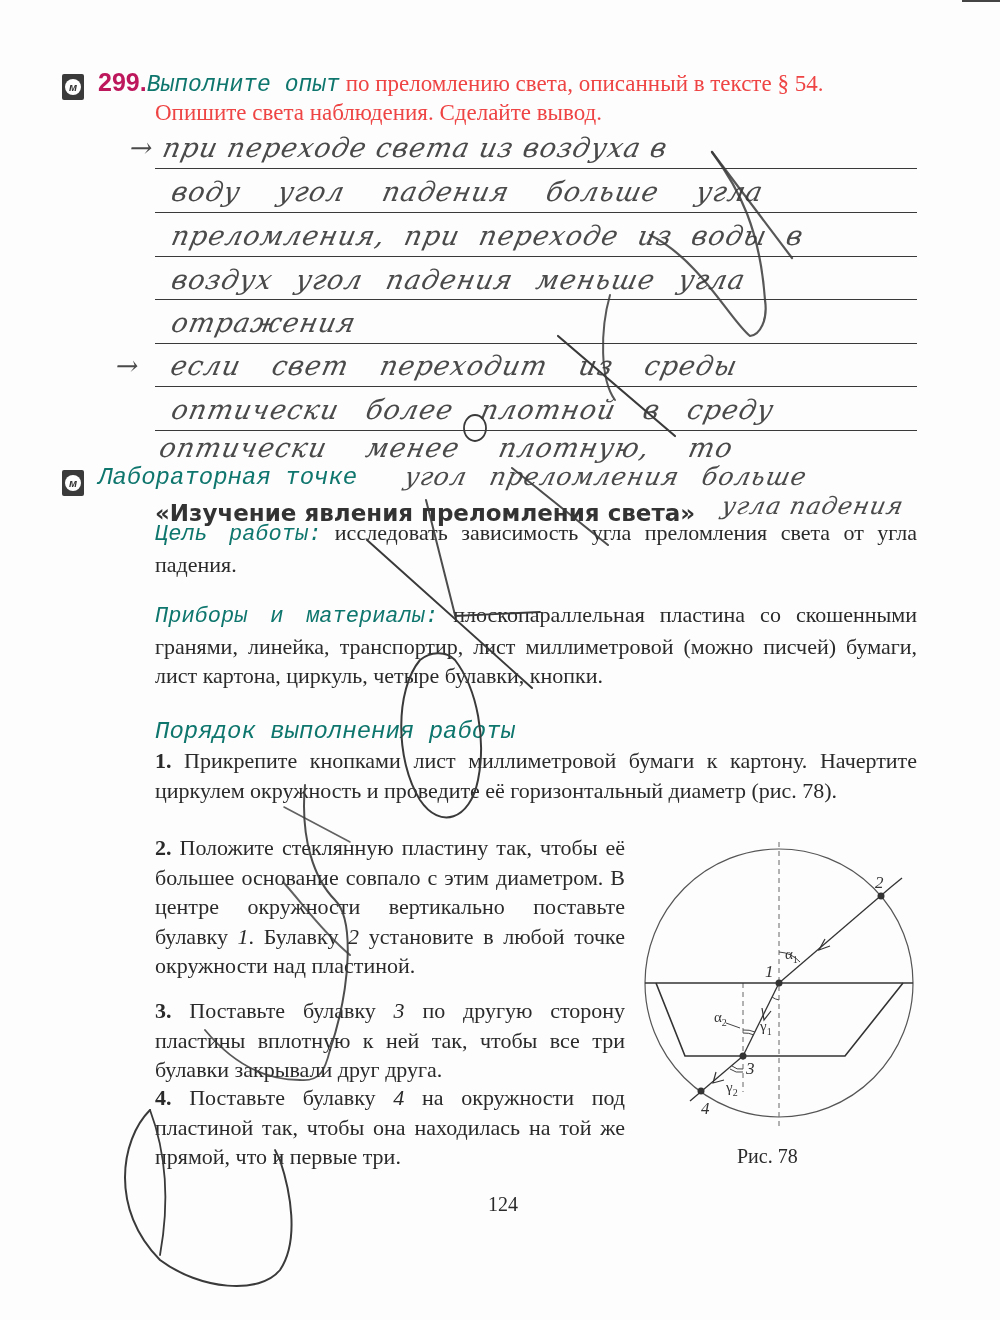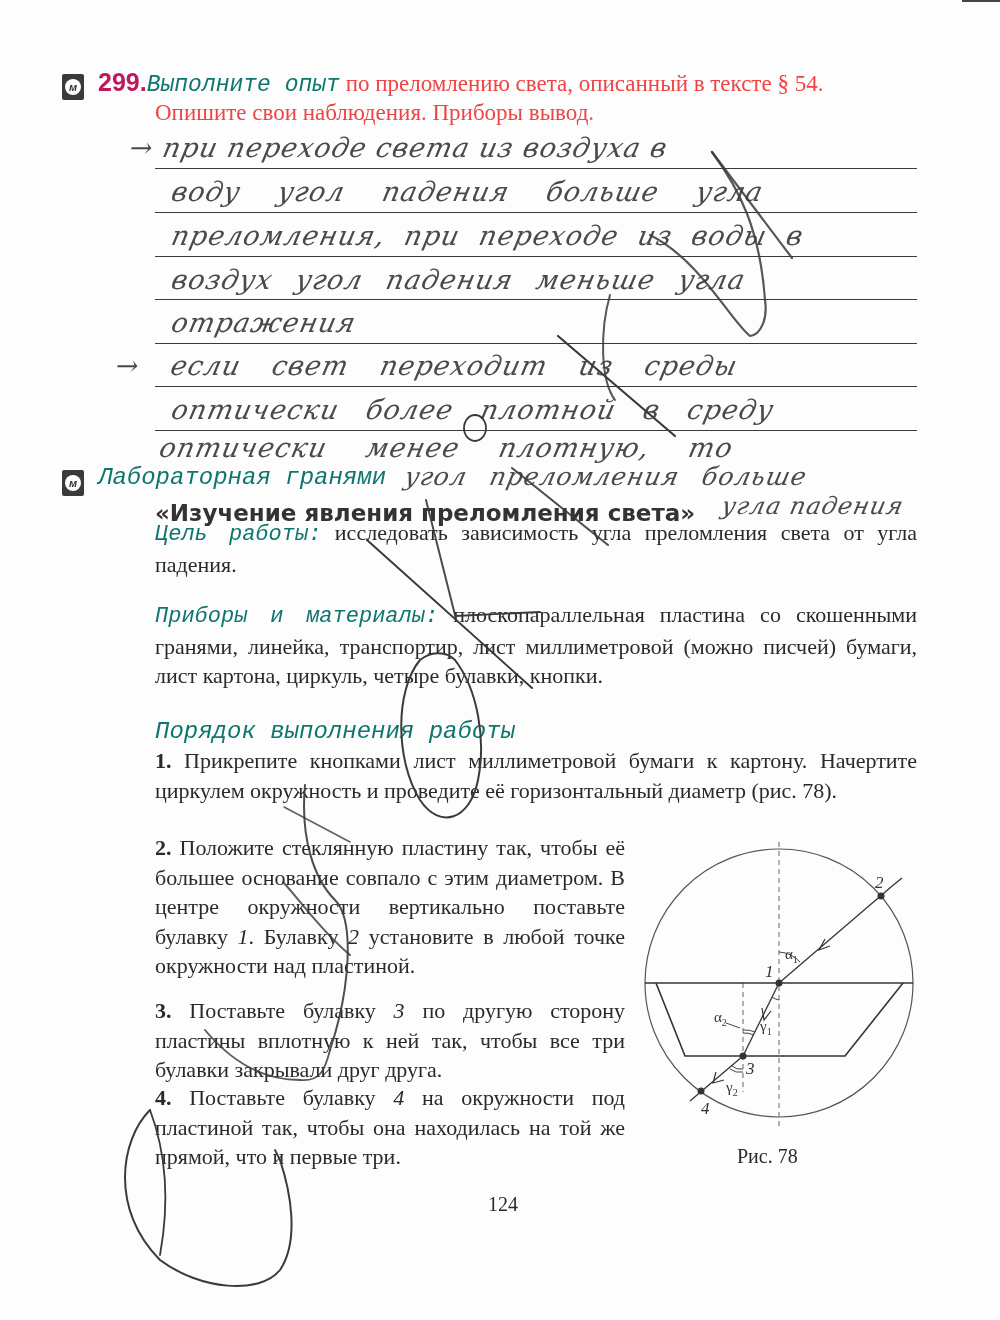--- a/index.html
+++ b/index.html
@@ -47,21 +47,21 @@
 <body>
 
 <div class="top-edge"></div>
 
 <div class="m-badge" style="left:62px;top:74px;">
   <span class="m-circle">м</span>
 </div>
 <div class="abs" style="left:98px;top:68px;white-space:nowrap;">
   <span class="task-num">299.</span><span class="sans-it" style="font-size:23px;">Выполните опыт</span><span class="serif" style="font-size:23px;"> по преломлению света, описанный в тексте § 54.</span>
 </div>
-<div class="abs serif" style="left:155px;top:100px;font-size:23px;">Опишите свои наблюдения. Приборы вывод.</div>
+<div class="abs serif" style="left:155px;top:100px;font-size:23px;">Опишите света наблюдения. Сделайте вывод.</div>
 
 <div class="line" style="top:168px;"></div>
 <div class="line" style="top:212px;"></div>
 <div class="line" style="top:256px;"></div>
 <div class="line" style="top:299px;"></div>
 <div class="line" style="top:343px;"></div>
 <div class="line" style="top:386px;"></div>
 <div class="line" style="top:430px;"></div>
 
 <div class="hw" style="left:130px;top:132px;">→ при переходе света из воздуха в</div>
@@ -71,21 +71,21 @@
 <div class="hw" style="left:172px;top:307px;">отражения</div>
 <div class="hw" style="left:116px;top:350px;word-spacing:22px;">→ если свет переходит из среды</div>
 <div class="hw" style="left:172px;top:394px;word-spacing:18px;">оптически более плотной в среду</div>
 <div class="hw" style="left:160px;top:432px;word-spacing:30px;">оптически менее плотную, то</div>
 <div class="hw" style="left:405px;top:462px;word-spacing:14px;font-size:25px;">угол преломления больше</div>
 <div class="hw" style="left:722px;top:492px;font-size:24px;">угла падения</div>
 
 <div class="m-badge" style="left:62px;top:470px;">
   <span class="m-circle">м</span>
 </div>
-<div class="abs sans-it heading-lab" style="left:98px;top:464px;">Лабораторная гранями</div>
+<div class="abs sans-it heading-lab" style="left:98px;top:464px;">Лабораторная точке</div>
 <div class="abs lab-title" style="left:155px;top:500px;">«Изучение явления преломления света»</div>
 
 <div class="para" style="top:518px;">
   <span class="sans-it">Цель работы:</span><span> исследовать зависимость угла преломления света от угла падения.</span>
 </div>
 
 <div class="para" style="top:600px;">
   <span class="sans-it">Приборы и материалы:</span><span> плоскопараллельная пластина со скошенными гранями, линейка, транспортир, лист миллиметровой (можно писчей) бумаги, лист картона, циркуль, четыре булавки, кнопки.</span>
 </div>
 

